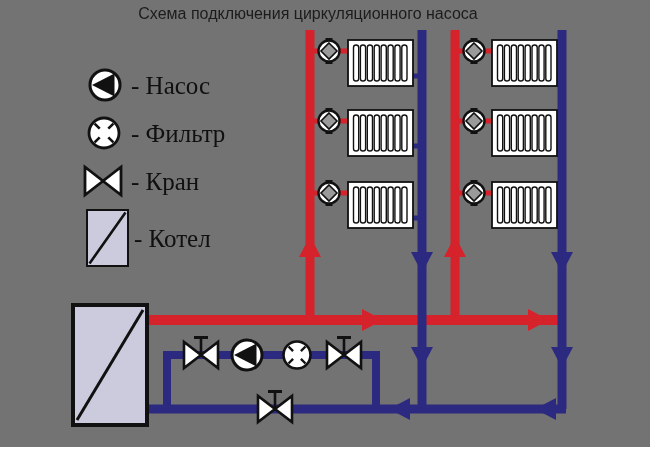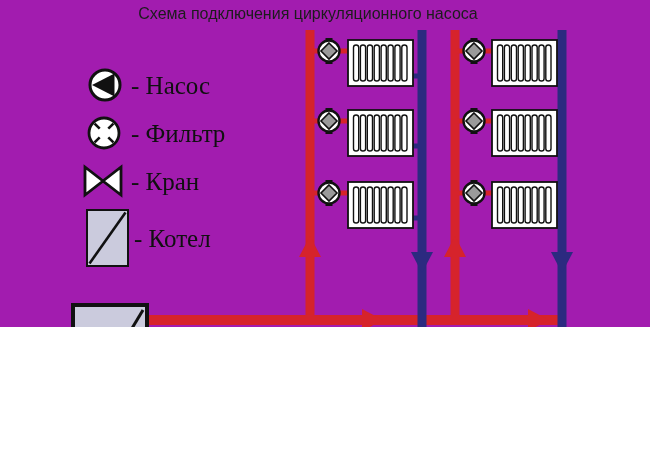--- a/index.html
+++ b/index.html
@@ -1,19 +1,19 @@
 <!DOCTYPE html>
 <html><head>
 <meta charset="utf-8">
 <style>
   html,body{margin:0;padding:0;background:#ffffff;}
   .stage{
     position:relative;
-    width:650px;height:327px;
-    background:#a21caf;
+    width:650px;height:447px;
+    background:#737373;
     overflow:hidden;
     font-family:"Liberation Sans", sans-serif;
   }
   svg{display:block;}
   .title-text{
     font-family:"Liberation Sans", sans-serif;
     font-size:16px;
     fill:#1c1c1c;
   }
   .legend-text{

